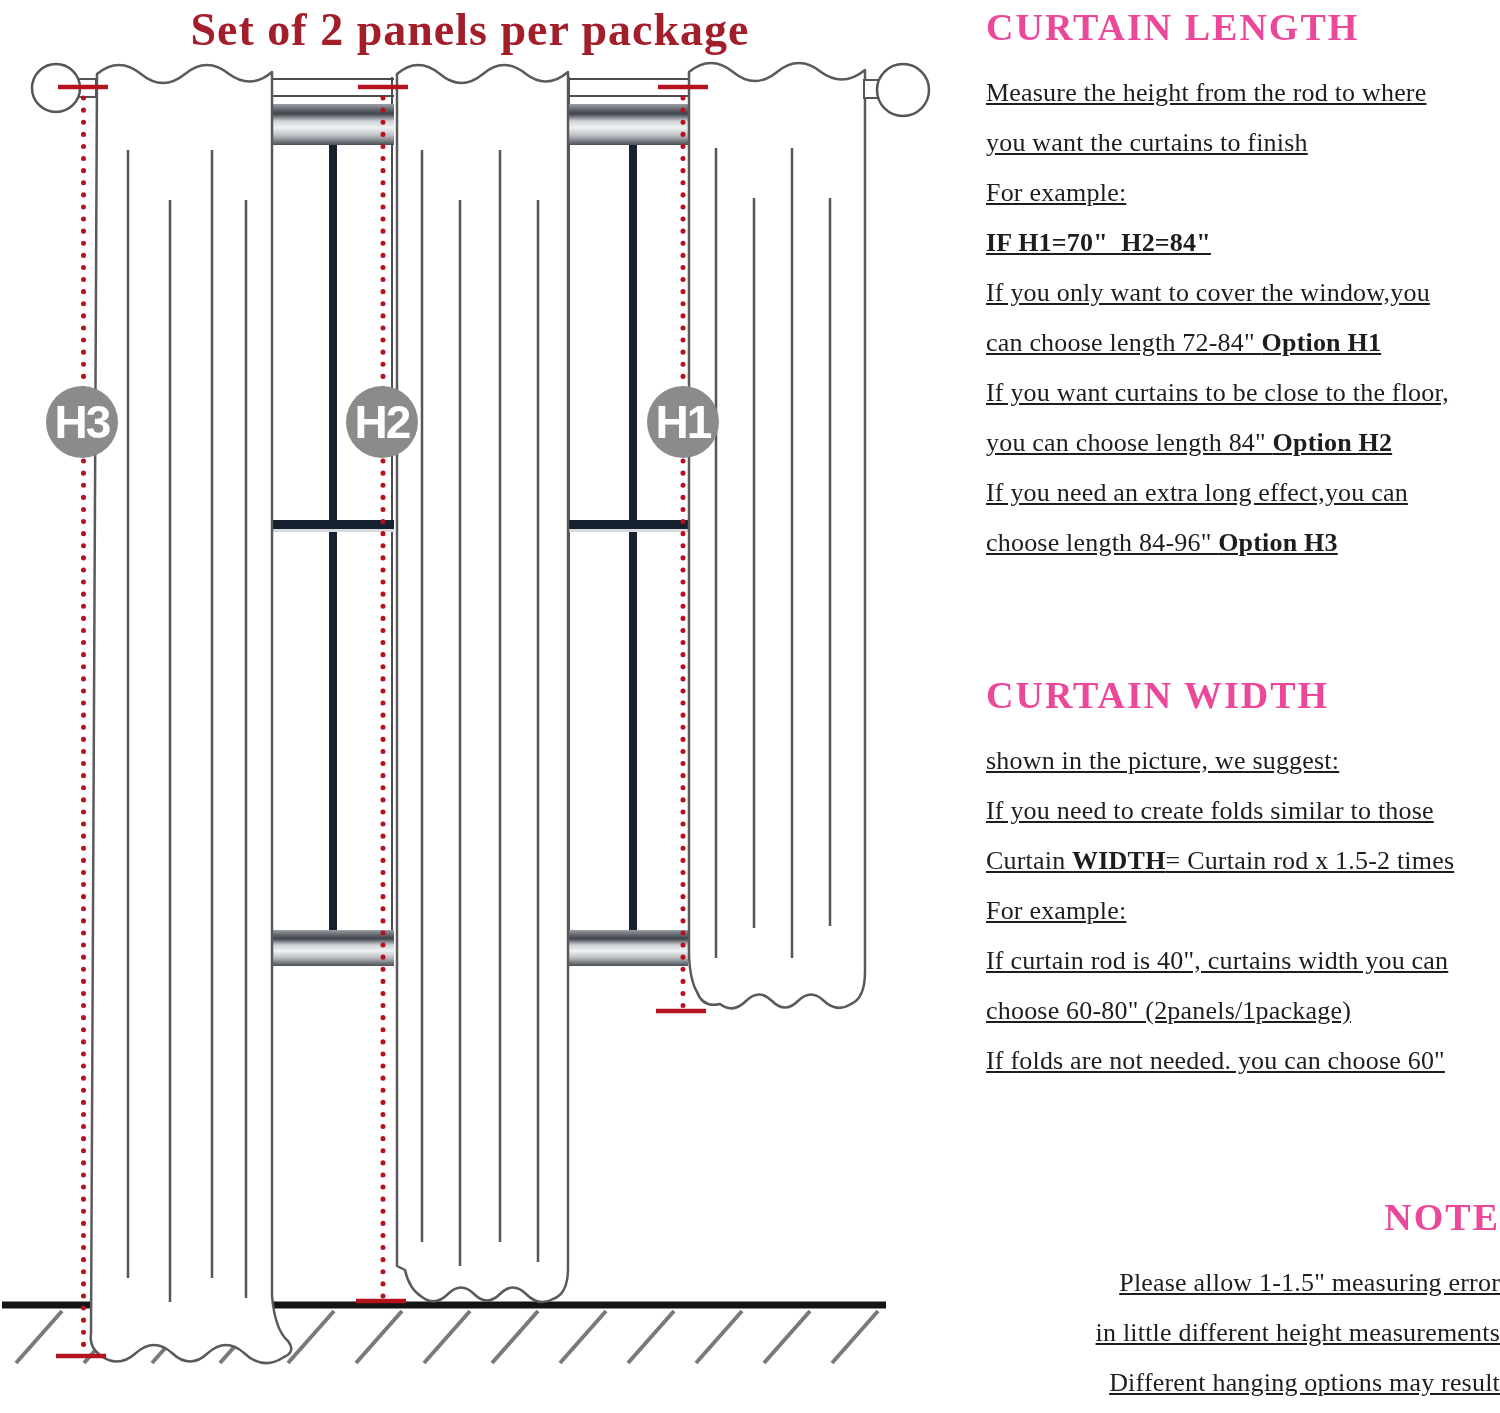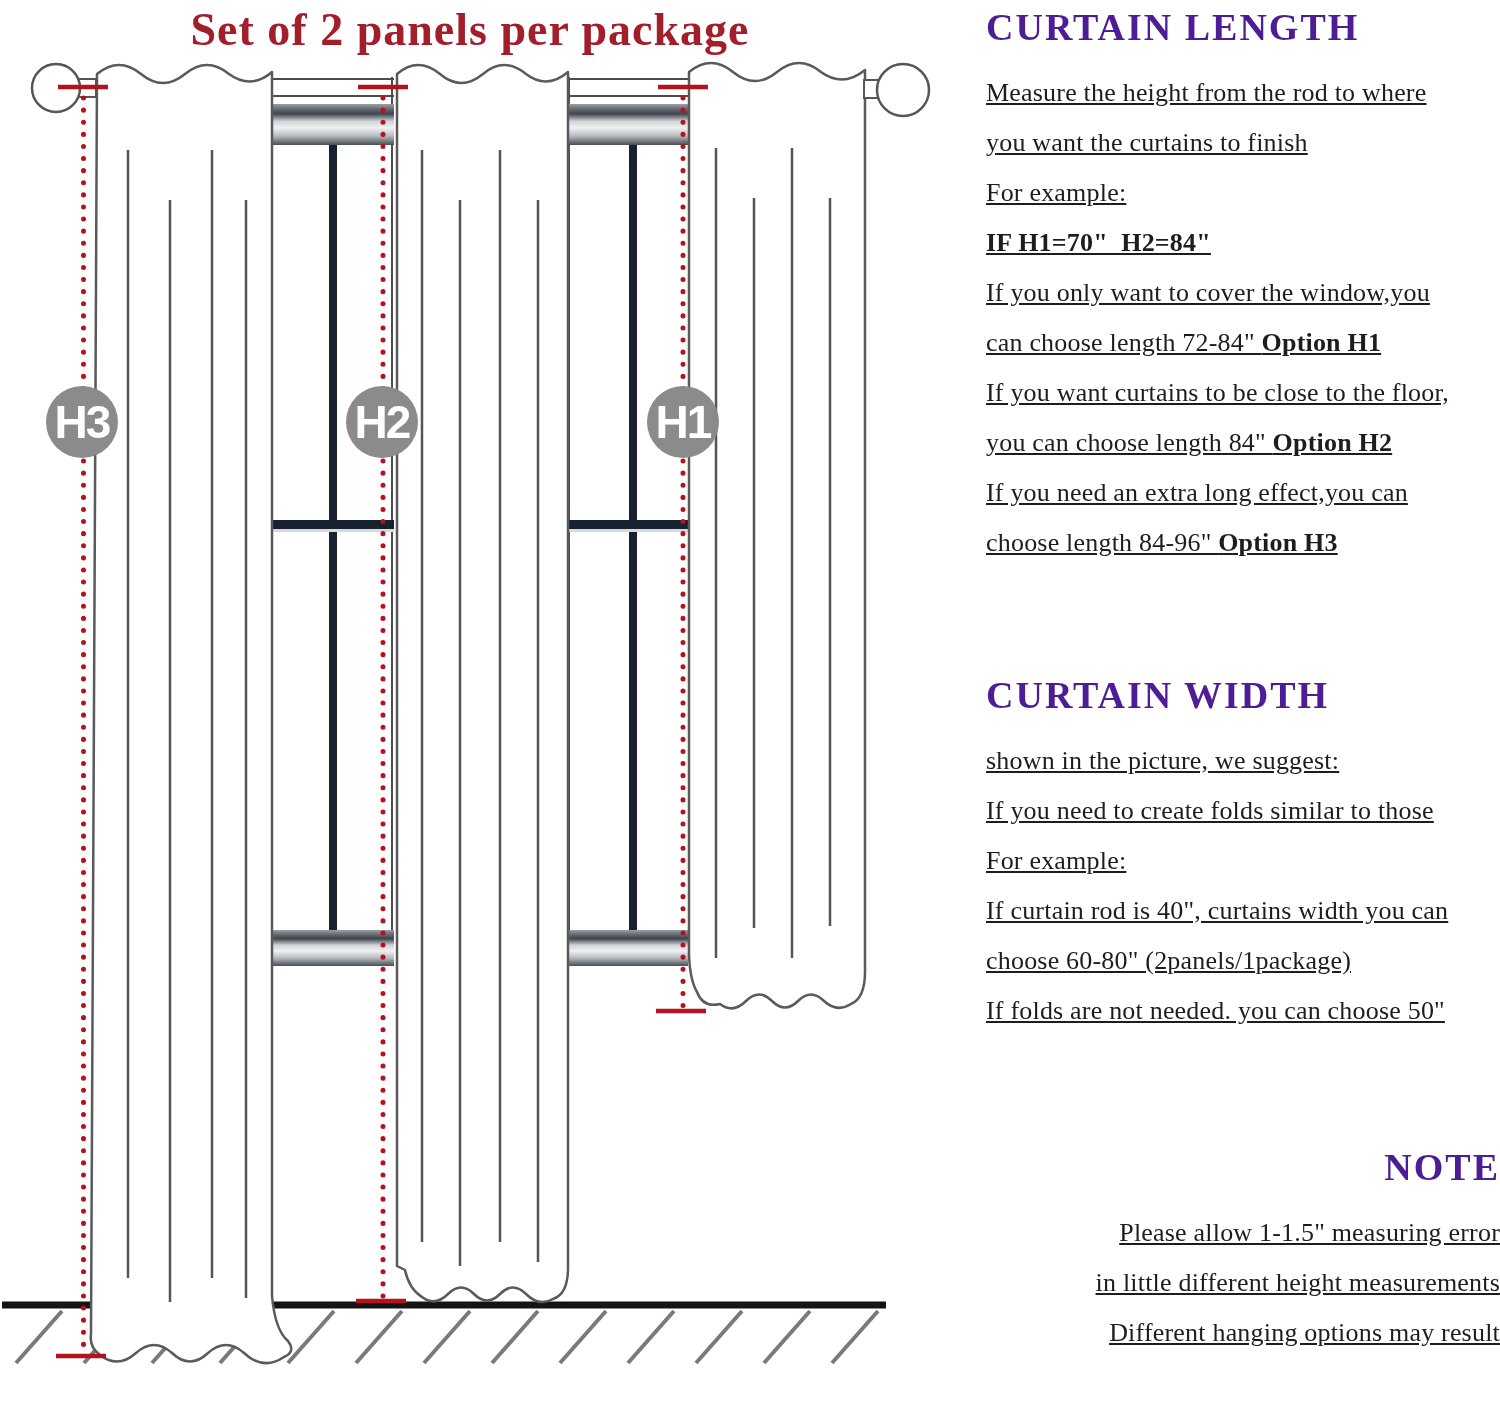--- a/index.html
+++ b/index.html
@@ -1,21 +1,21 @@
 <!DOCTYPE html>
 <html><head>
 <meta charset="utf-8">
 <style>
   html,body{margin:0;padding:0;background:#ffffff;}
   body{width:1500px;height:1413px;position:relative;overflow:hidden;
        font-family:"Liberation Serif","DejaVu Serif",serif;}
   .stage{position:absolute;inset:0;}
   svg.illustration{position:absolute;left:0;top:0;}
   #info-column{position:absolute;left:986px;top:4px;width:514px;color:#1d1d1d;}
-  .section-heading{font-size:38px;font-weight:bold;letter-spacing:2px;line-height:46px;color:#4c1d95;}
+  .section-heading{font-size:38px;font-weight:bold;letter-spacing:2px;line-height:46px;color:#ec4899;}
   .section:nth-child(2){margin-top:104px;}
   .section:nth-child(3){margin-top:108px;text-align:right;}
   .lines{margin-top:18px;text-decoration:underline;}
   .text-line{font-size:26px;line-height:50px;white-space:pre;letter-spacing:0.2px;}
   .text-line b{font-weight:bold;}
   .badge-label{font-family:"Liberation Sans","DejaVu Sans",sans-serif;font-weight:bold;
                font-size:46px;letter-spacing:-2px;}
   .diagram-title{font-family:"Liberation Serif","DejaVu Serif",serif;font-weight:bold;
                  font-size:46px;letter-spacing:1px;}
 </style>
@@ -132,24 +132,25 @@
           <div class="text-line"><span>you can choose length 84" </span><b>Option H2</b></div>
           <div class="text-line"><span>If you need an extra long effect,you can</span></div>
           <div class="text-line"><span>choose length 84-96" </span><b>Option H3</b></div>
         </div>
       </div>
       <div class="section">
         <div class="section-heading">CURTAIN WIDTH</div>
         <div class="lines">
           <div class="text-line"><span>shown in the picture, we suggest:</span></div>
           <div class="text-line"><span>If you need to create folds similar to those</span></div>
+          <div class="text-line"><span>Curtain </span><b>WIDTH</b><span>= Curtain rod x 1.5-2 times</span></div>
           <div class="text-line"><span>For example:</span></div>
           <div class="text-line"><span>If curtain rod is 40", curtains width you can</span></div>
           <div class="text-line"><span>choose 60-80" (2panels/1package)</span></div>
-          <div class="text-line"><span>If folds are not needed. you can choose 50"</span></div>
+          <div class="text-line"><span>If folds are not needed. you can choose 60"</span></div>
         </div>
       </div>
       <div class="section">
         <div class="section-heading">NOTE</div>
         <div class="lines">
           <div class="text-line"><span>Please allow 1-1.5" measuring error</span></div>
           <div class="text-line"><span>in little different height measurements</span></div>
           <div class="text-line"><span>Different hanging options may result</span></div>
         </div>
       </div>

